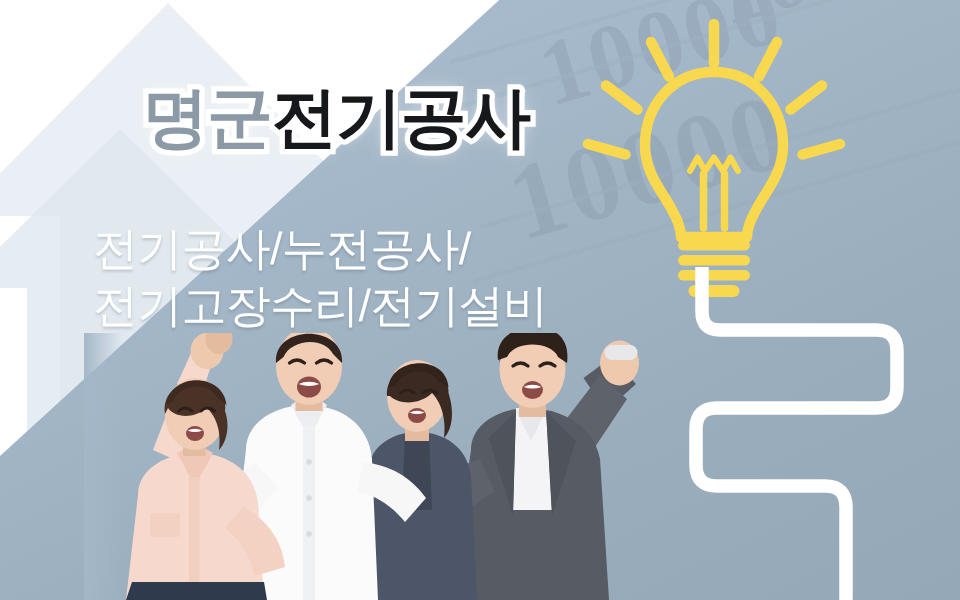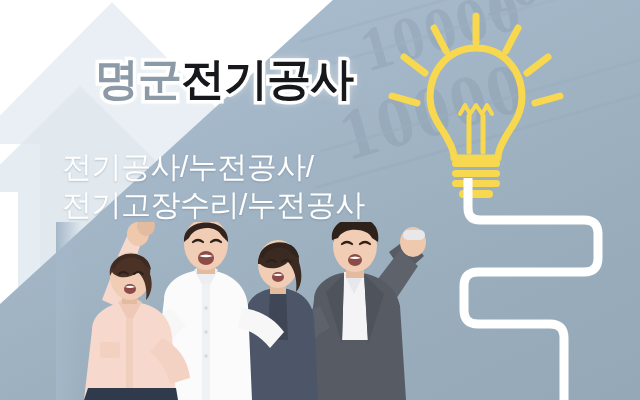--- a/index.html
+++ b/index.html
@@ -141,21 +141,21 @@
   <svg class="cord-wrap" viewBox="0 0 208 226">
     <path d="M36 0 L36 30 Q36 42 48 42 L152 42 Q166 42 166 56 L166 80 Q166 94 152 94 L46 94 Q32 94 32 108 L32 132 Q32 146 46 146 L118 146 Q132 146 132 160 L132 226" fill="none" stroke="#ffffff" stroke-width="9" stroke-linecap="round" stroke-linejoin="round"></path>
   </svg>
 
   <div class="title">
     <span class="t-gray">명군</span><span class="t-dark">전기공사</span>
   </div>
 
   <div class="subtitle">
     <div>전기공사/누전공사/</div>
-    <div>전기고장수리/누전공사</div>
+    <div>전기고장수리/전기설비</div>
   </div>
 
   <svg class="people" viewBox="0 0 396 178" preserveAspectRatio="none">
     <defs>
       <clipPath id="clipPhoto">
           <rect x="0" y="0" width="396" height="178"></rect>
         </clipPath>
       <linearGradient id="fadeL" x1="0" y1="0" x2="1" y2="0">
         <stop offset="0" stop-color="#a4b7c8" stop-opacity="1"></stop>
         <stop offset="1" stop-color="#a4b7c8" stop-opacity="0"></stop>

